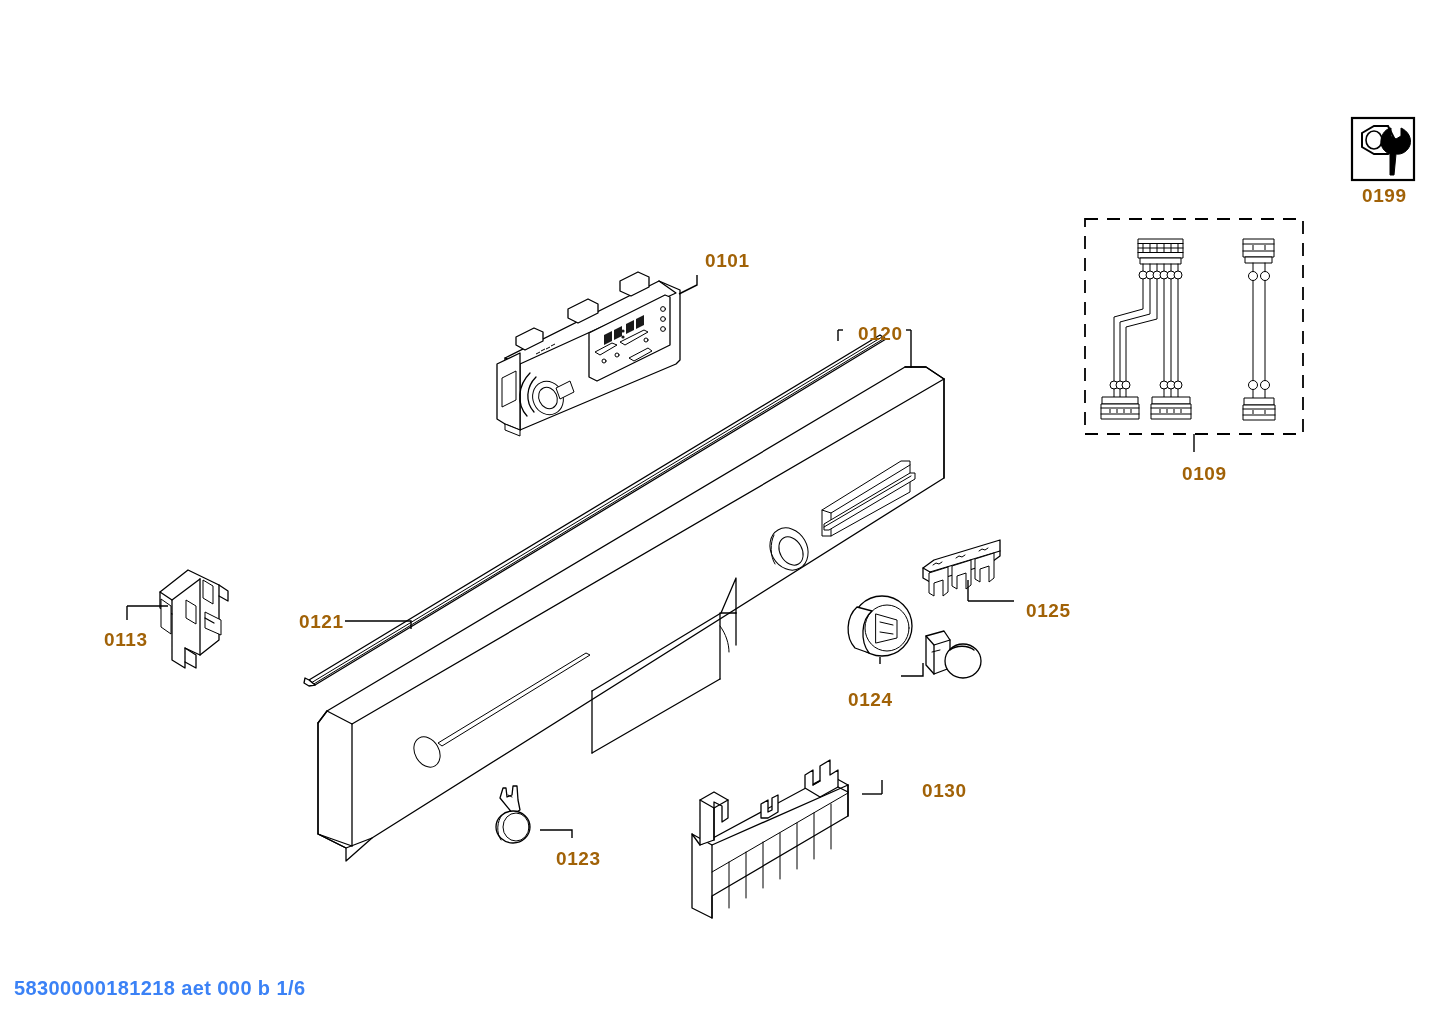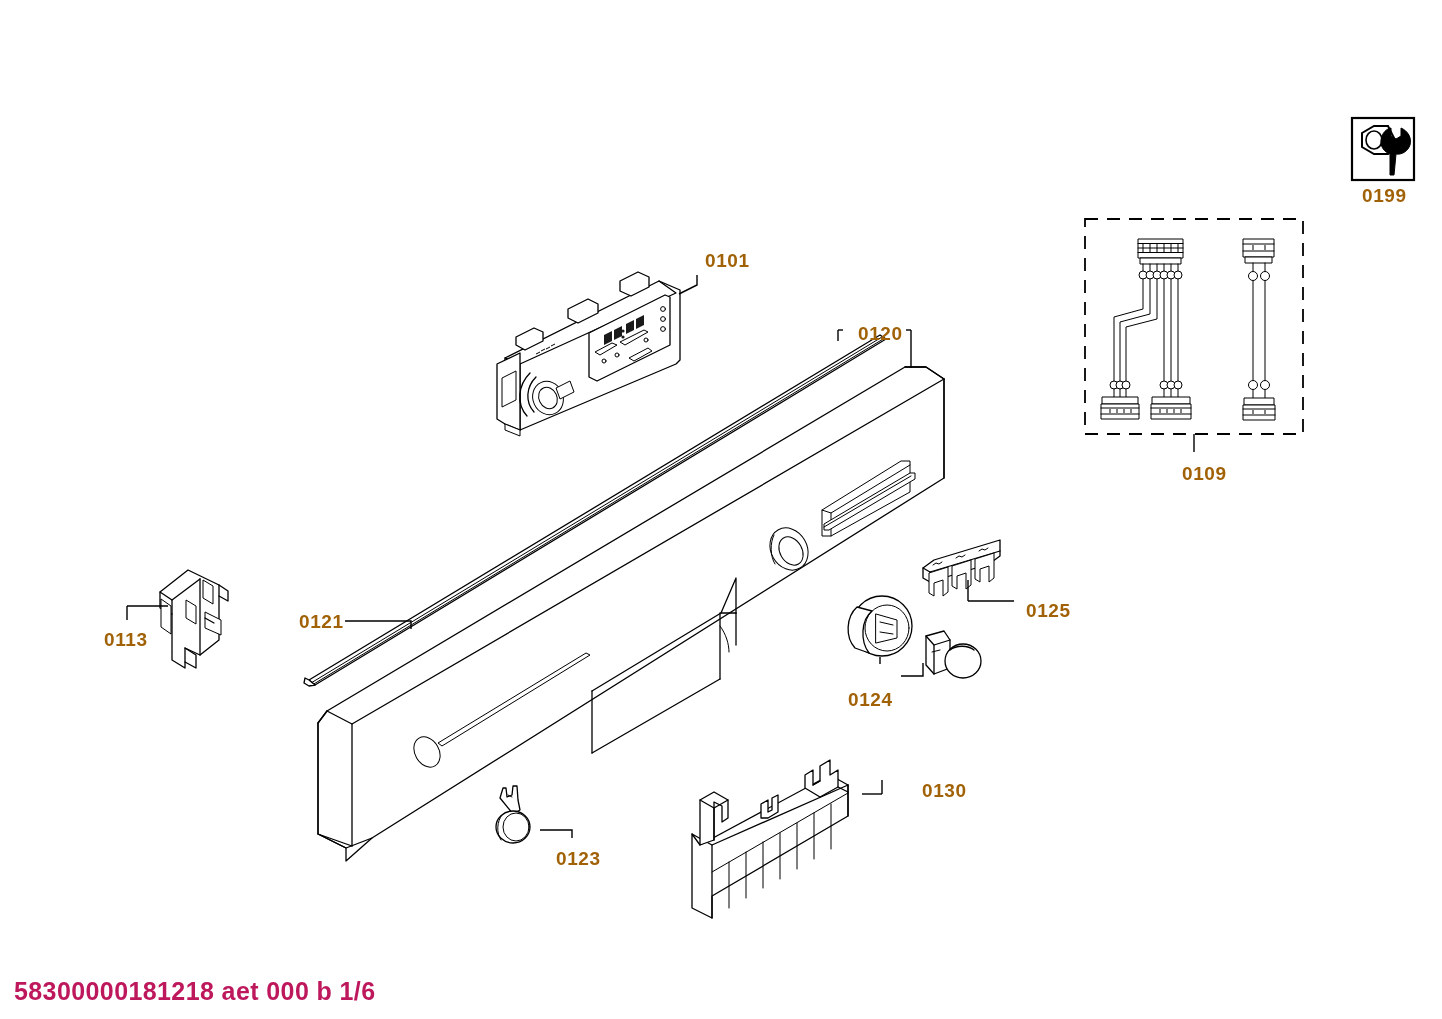--- a/index.html
+++ b/index.html
@@ -34,24 +34,24 @@
     letter-spacing: 0.6px;
     color: #a16207;
     white-space: nowrap;
     line-height: 1;
   }
   #footer-text {
     position: absolute;
     left: 14px;
     top: 977px;
     font-family: "Liberation Sans", sans-serif;
-    font-size: 25px;
+    font-size: 20px;
     font-weight: bold;
     letter-spacing: 0.4px;
-    color: #be185d;
+    color: #3b82f6;
     white-space: nowrap;
   }
   .svg-line {
     fill: none;
     stroke: #000000;
     stroke-width: 1.3;
     stroke-linejoin: round;
     stroke-linecap: round;
   }
   .svg-thin {

